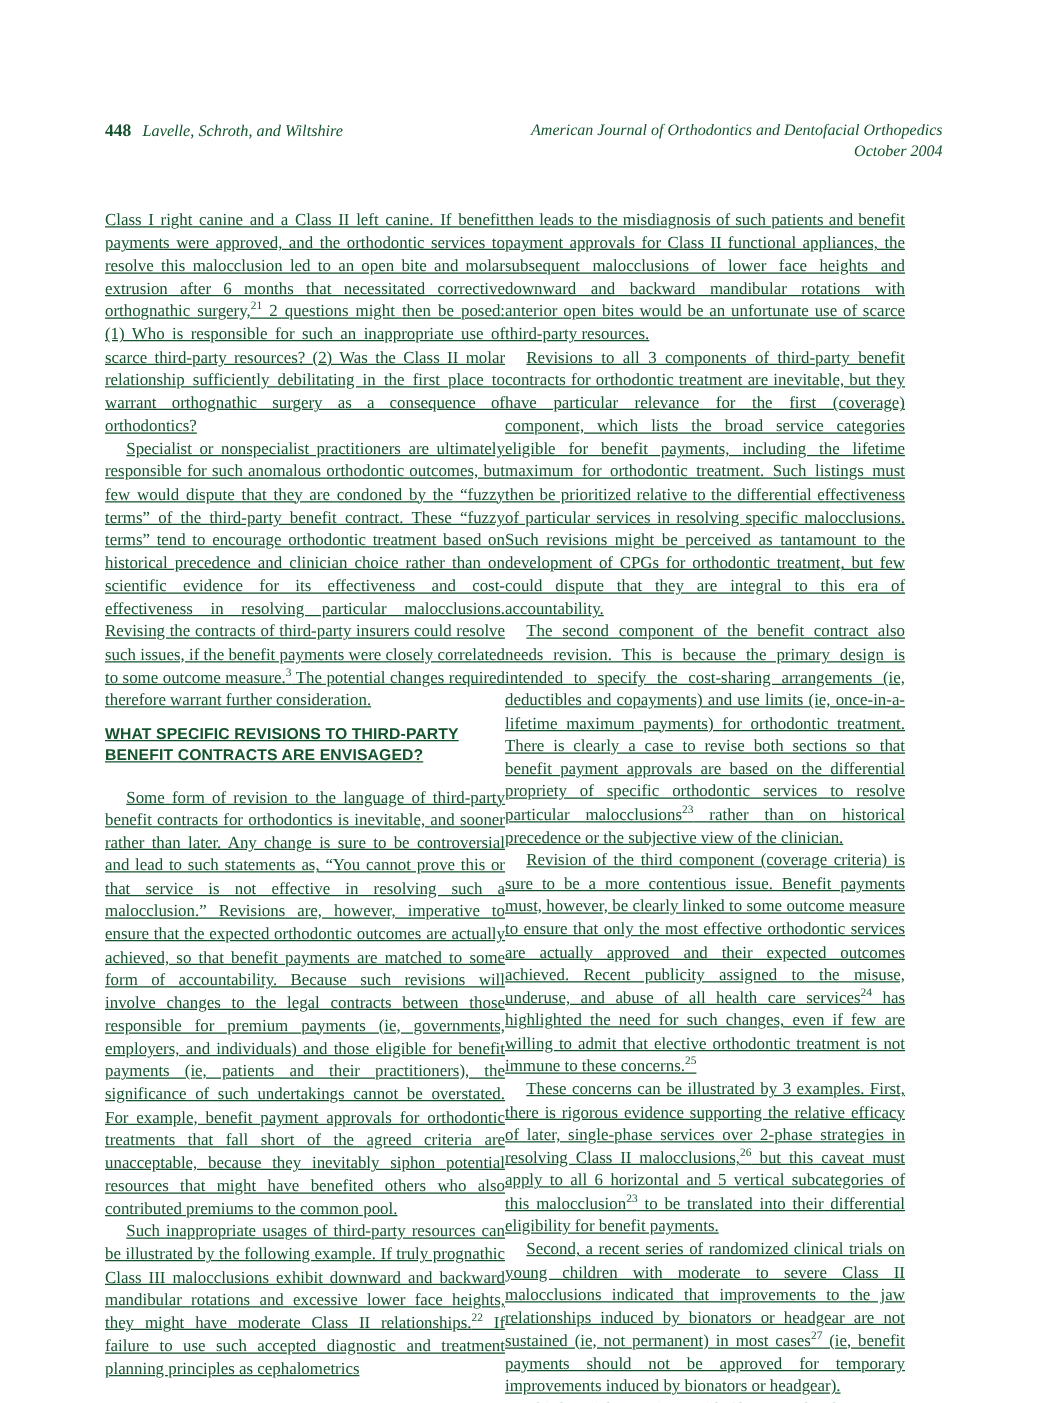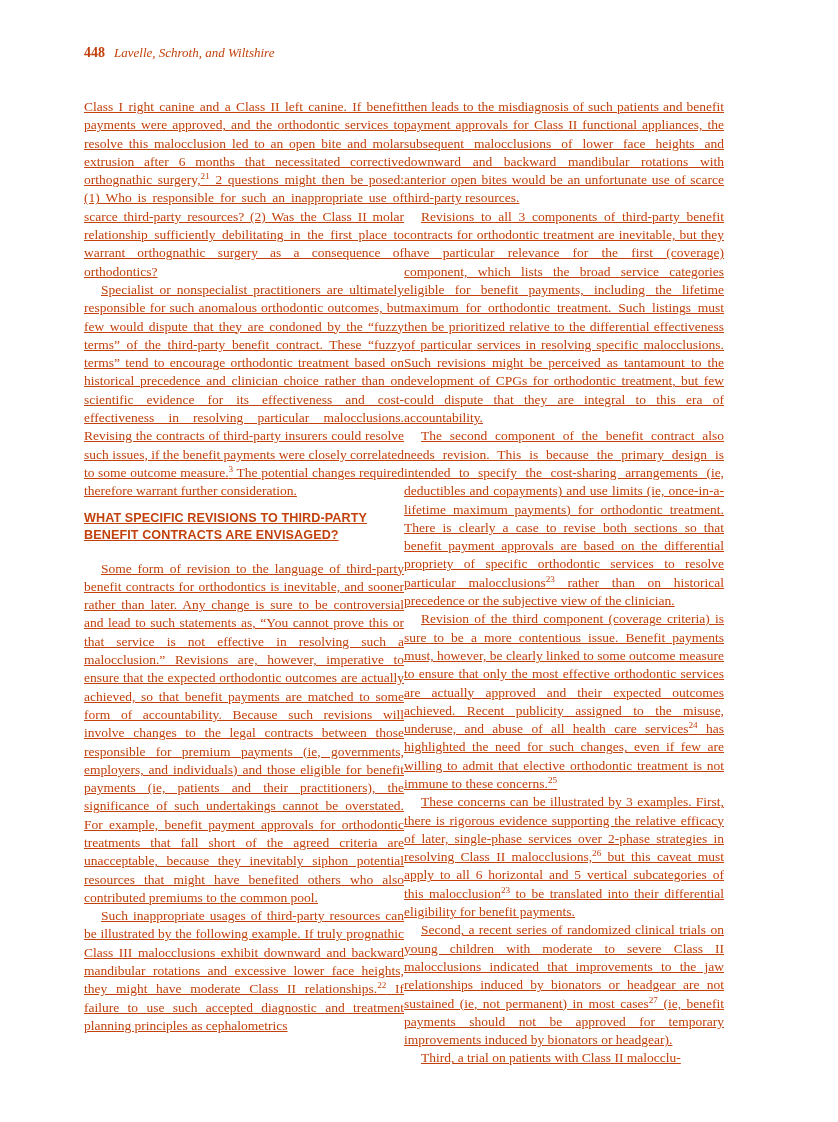--- a/index.html
+++ b/index.html
@@ -6,23 +6,23 @@
     margin: 0;
     padding: 0;
     background: #ffffff;
   }
   .page {
     position: relative;
     width: 838px;
     height: 1122px;
     background: #ffffff;
     box-sizing: border-box;
-    padding: 44px 84px 0 84px;
+    padding: 96px 84px 0 84px;
     font-family: "Liberation Serif", serif;
-    color: #c2410c;
+    color: #14532d;
     overflow: hidden;
   }
   .page-header {
     display: flex;
     justify-content: space-between;
     align-items: flex-start;
     font-size: 13px;
     line-height: 17px;
   }
   .header-left {
@@ -74,20 +74,24 @@
   }
 </style>
 </head>
 <body>
 
 <div class="page">
   <header class="page-header">
     <div class="header-left">
       <span class="page-number">448</span><span class="running-authors">Lavelle, Schroth, and Wiltshire</span>
     </div>
+    <div class="header-right">
+      <div class="journal-name">American Journal of Orthodontics and Dentofacial Orthopedics</div>
+      <div class="journal-date">October 2004</div>
+    </div>
   </header>
   <main class="page-body">
     <section class="column">
         <p class="body-paragraph">Class I right canine and a Class II left canine. If benefit payments were approved, and the orthodontic services to resolve this malocclusion led to an open bite and molar extrusion after 6 months that necessitated corrective orthognathic surgery,<sup>21</sup> 2 questions might then be posed: (1) Who is responsible for such an inappropriate use of scarce third-party resources? (2) Was the Class II molar relationship sufficiently debilitating in the first place to warrant orthognathic surgery as a consequence of orthodontics?</p>
         <p class="body-paragraph indent">Specialist or nonspecialist practitioners are ultimately responsible for such anomalous orthodontic outcomes, but few would dispute that they are condoned by the “fuzzy terms” of the third-party benefit contract. These “fuzzy terms” tend to encourage orthodontic treatment based on historical precedence and clinician choice rather than on scientific evidence for its effectiveness and cost-effectiveness in resolving particular malocclusions. Revising the contracts of third-party insurers could resolve such issues, if the benefit payments were closely correlated to some outcome measure.<sup>3</sup> The potential changes required therefore warrant further consideration.</p>
         <h2 class="section-heading">WHAT SPECIFIC REVISIONS TO THIRD-PARTY BENEFIT CONTRACTS ARE ENVISAGED?</h2>
         <p class="body-paragraph indent">Some form of revision to the language of third-party benefit contracts for orthodontics is inevitable, and sooner rather than later. Any change is sure to be controversial and lead to such statements as, “You cannot prove this or that service is not effective in resolving such a malocclusion.” Revisions are, however, imperative to ensure that the expected orthodontic outcomes are actually achieved, so that benefit payments are matched to some form of accountability. Because such revisions will involve changes to the legal contracts between those responsible for premium payments (ie, governments, employers, and individuals) and those eligible for benefit payments (ie, patients and their practitioners), the significance of such undertakings cannot be overstated. For example, benefit payment approvals for orthodontic treatments that fall short of the agreed criteria are unacceptable, because they inevitably siphon potential resources that might have benefited others who also contributed premiums to the common pool.</p>
         <p class="body-paragraph indent">Such inappropriate usages of third-party resources can be illustrated by the following example. If truly prognathic Class III malocclusions exhibit downward and backward mandibular rotations and excessive lower face heights, they might have moderate Class II relationships.<sup>22</sup> If failure to use such accepted diagnostic and treatment planning principles as cephalometrics</p>
       </section>
     <section class="column">

